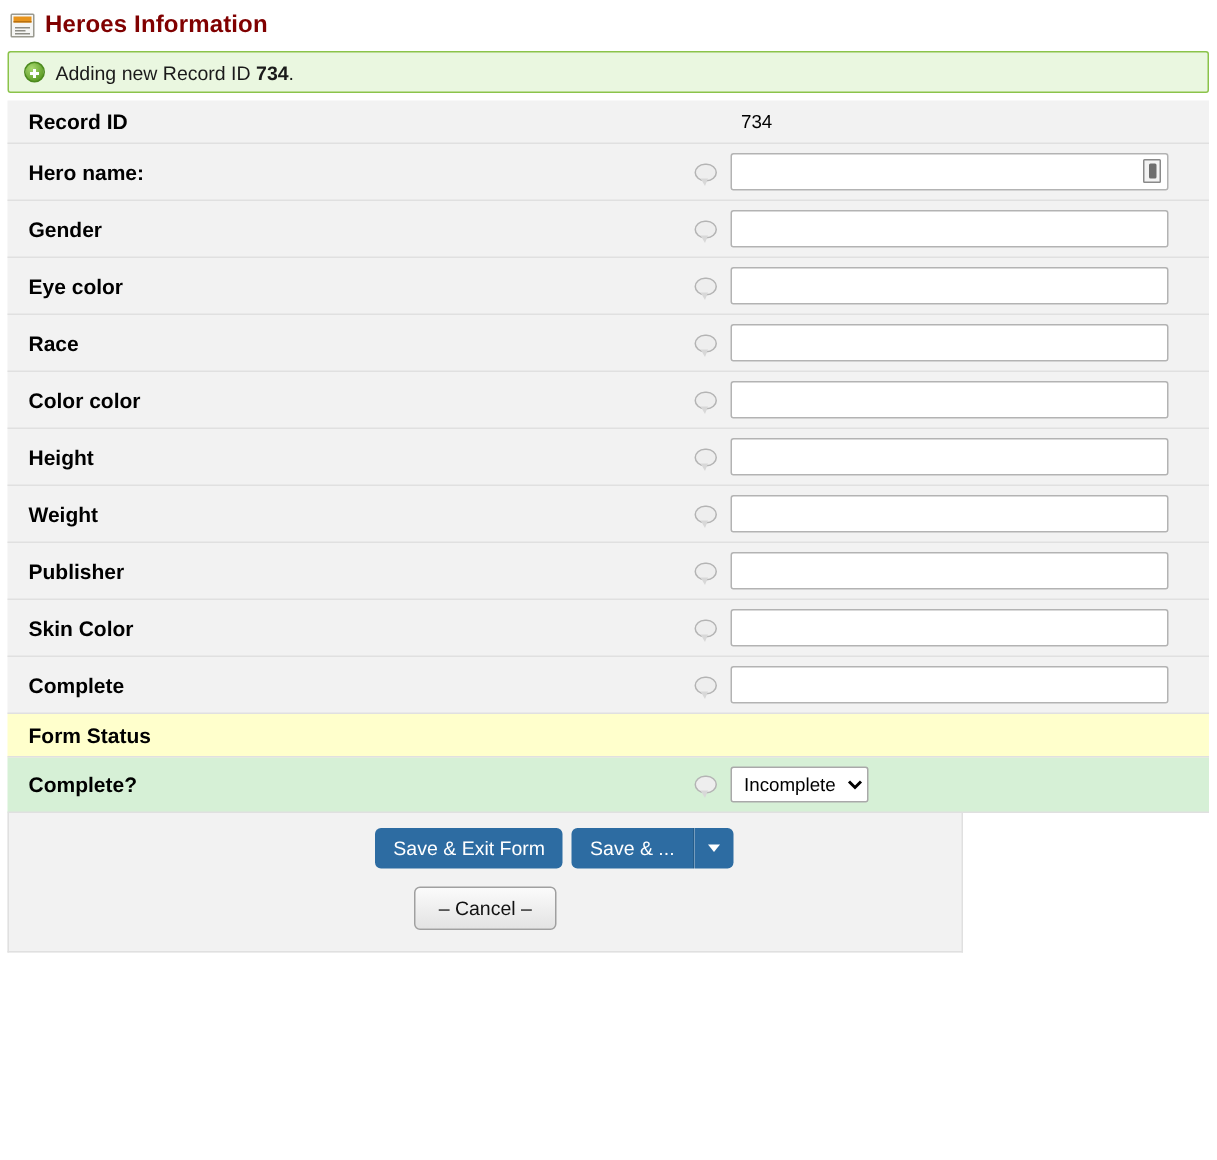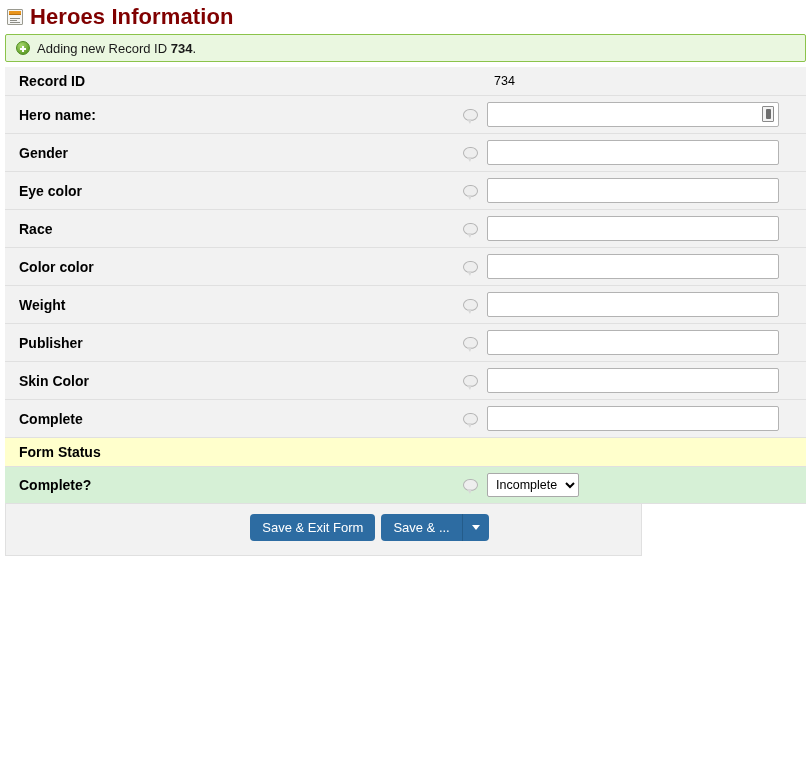--- a/index.html
+++ b/index.html
@@ -32,21 +32,21 @@
     border-bottom: 1px solid #b8700f;
   }
   .app-form-icon .ln {
     position: absolute; left: 2px; height: 1px; background: #8d8d86;
   }
   .app-form-icon .l1 { top: 8px;  width: 10px; }
   .app-form-icon .l2 { top: 10px; width: 7px; }
   .app-form-icon .l3 { top: 12px; width: 10px; }
   .page-title {
     color: #800000;
-    font-size: 22px;
+    font-size: 16px;
     font-weight: bold;
     letter-spacing: 0.1px;
     white-space: nowrap;
   }
 
   
   .notice-bar {
     margin: 4px 5px 0 5px;
     width: 801px;
     height: 28px;
@@ -303,20 +303,29 @@
     <tr>
       <td class="label-cell">Color color</td>
       <td class="value-cell">
         <div class="value-wrap">
           <span class="comment-bubble-icon"></span>
           <input class="text-input" type="text" value="" style="">
         </div>
       </td>
     </tr>
 
+    <tr>
+      <td class="label-cell">Height</td>
+      <td class="value-cell">
+        <div class="value-wrap">
+          <span class="comment-bubble-icon"></span>
+          <input class="text-input" type="text" value="" style="">
+        </div>
+      </td>
+    </tr>
 
     <tr>
       <td class="label-cell">Weight</td>
       <td class="value-cell">
         <div class="value-wrap">
           <span class="comment-bubble-icon"></span>
           <input class="text-input" type="text" value="" style="">
         </div>
       </td>
     </tr>
@@ -376,13 +385,16 @@
 <div class="button-panel">
   <div class="btn-row primary-row">
     <button class="btn btn-primary">Save &amp; Exit Form</button>
     <span class="split-group">
       <button class="btn btn-primary left">Save &amp; ...</button>
       <button class="btn btn-primary caret">
         <span class="caret-down"></span>
       </button>
     </span>
   </div>
+  <div class="btn-row cancel-row">
+    <button class="btn btn-cancel">– Cancel –</button>
+  </div>
 </div>
 
 </body></html>

